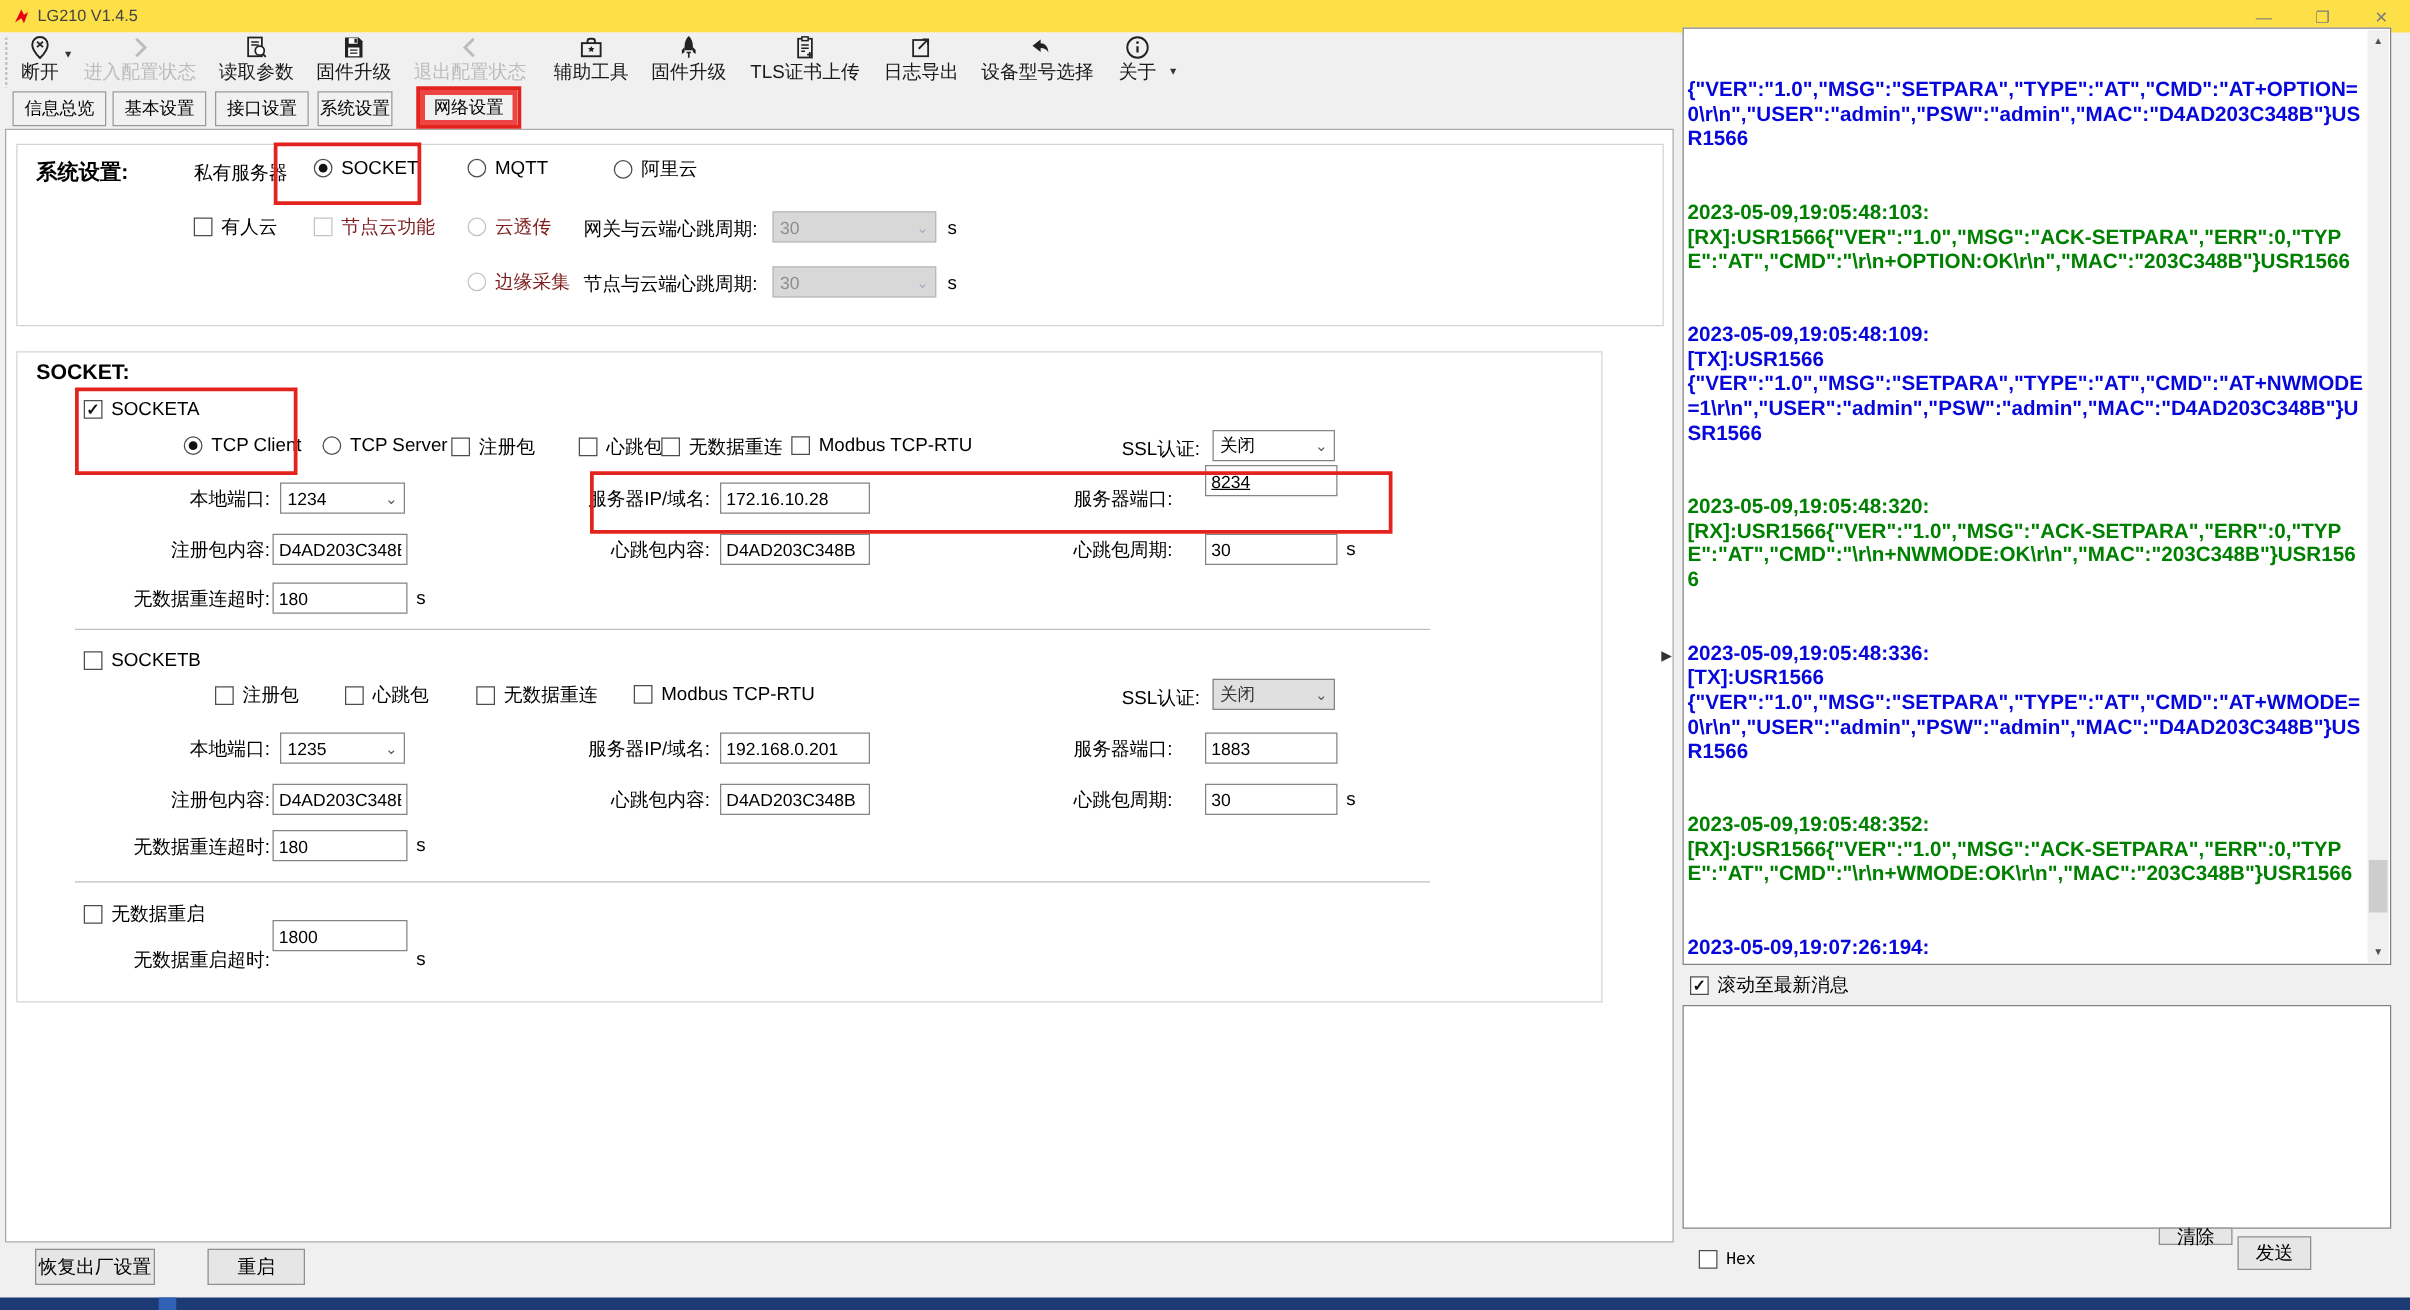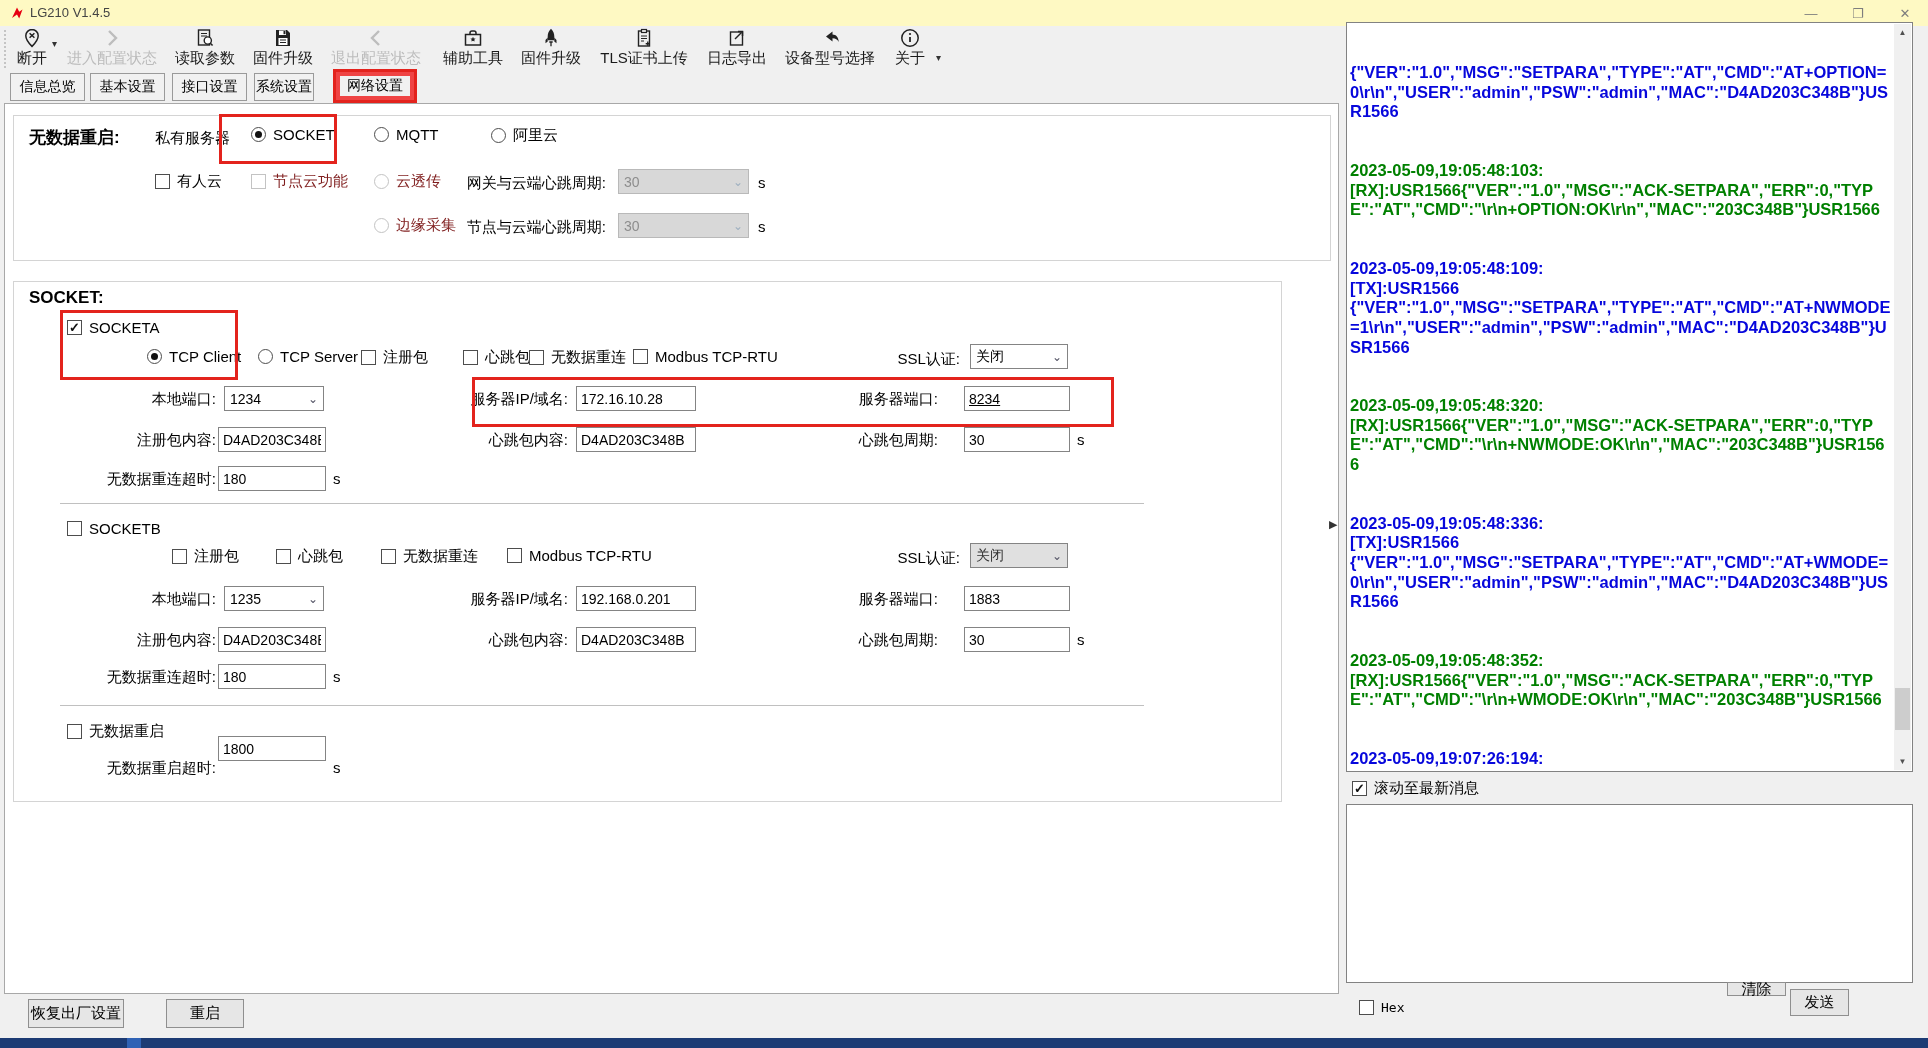--- a/index.html
+++ b/index.html
@@ -1,20 +1,20 @@
 <!DOCTYPE html>
 <html><head>
 <meta charset="utf-8">
 <style>
   html,body{margin:0;padding:0}
   body{width:1928px;height:1048px;position:relative;overflow:hidden;background:#f0f0f0;
        font-family:"Liberation Sans",sans-serif;-webkit-font-smoothing:antialiased}
   .abs{position:absolute}
   
-  #titlebar{position:absolute;left:0;top:0;width:1928px;height:26px;background:#fef9c3}
+  #titlebar{position:absolute;left:0;top:0;width:1928px;height:26px;background:#fde047}
   #title-text{position:absolute;left:30px;top:5px;font-size:13px;color:#444}
   .wbtn{position:absolute;top:0;width:46px;height:26px;display:flex;align-items:center;justify-content:center;
         color:#7e7e7e;font-size:13px}
   
   #toolbar{position:absolute;left:0;top:26px;width:1340px;height:46px;background:#f0f0f0}
   .grip{position:absolute;left:4px;top:4px;height:40px;width:2px;
         background:repeating-linear-gradient(to bottom,#c4c4c4 0 2px,transparent 2px 4px)}
   .titem{position:absolute;top:1px;height:45px;display:flex;flex-direction:column;align-items:center}
   .titem svg{display:block}
   .titem .tl{font-size:15px;color:#1a1a1a;white-space:nowrap;line-height:18px}
@@ -219,21 +219,21 @@
 <div class="tab" style="left:90px;width:75px">基本设置</div>
 <div class="tab" style="left:172px;width:75px">接口设置</div>
 <div class="tab" style="left:254px;width:60px">系统设置</div>
 <div id="tab5-wrap">
   <div class="tab5">网络设置</div>
 </div>
 
 <div id="main-panel">
 
   <div class="gbox" style="left:8px;top:11px;width:1316px;height:144px"></div>
-  <div class="blbl" style="left:24px;top:22px">无数据重启:</div>
+  <div class="blbl" style="left:24px;top:22px">系统设置:</div>
 
   <div class="llbl" style="left:150px;top:25px">私有服务器</div>
 
   <div class="redbox" style="left:214px;top:10px;width:112px;height:44px"></div>
   <div class="ctl" style="left:246px;top:22px">
     <span class="rad">
         <i></i>
       </span>
     <span>SOCKET</span>
   </div>
@@ -322,21 +322,21 @@
   <div class="redbox" style="left:467px;top:273px;width:636px;height:44px"></div>
 
   <div class="rlbl" style="left:60px;width:151px;top:286px">本地端口:</div>
   <div class="combo" style="left:219px;top:282px;width:100px">
     <span class="v">1234</span>
     <span class="ch">⌄</span>
   </div>
   <div class="rlbl" style="left:400px;width:163px;top:286px">服务器IP/域名:</div>
   <input class="tin" style="left: 571px; top: 282px; width: 120px;" value="172.16.10.28">
   <div class="rlbl" style="left:790px;width:143px;top:286px">服务器端口:</div>
-  <input class="tin" style="left: 959px; top: 282px; width: 106px; text-decoration: underline;" value="8234">
+  <input class="tin" style="left: 959px; top: 268px; width: 106px; text-decoration: underline;" value="8234">
 
   <div class="rlbl" style="left:60px;width:151px;top:327px">注册包内容:</div>
   <input class="tin" style="left: 213px; top: 323px; width: 108px;" value="D4AD203C348B">
   <div class="rlbl" style="left:400px;width:163px;top:327px">心跳包内容:</div>
   <input class="tin" style="left: 571px; top: 323px; width: 120px;" value="D4AD203C348B">
   <div class="rlbl" style="left:790px;width:143px;top:327px">心跳包周期:</div>
   <input class="tin" style="left: 959px; top: 323px; width: 106px;" value="30">
   <div class="llbl" style="left:1072px;top:327px">s</div>
 
   <div class="rlbl" style="left:40px;width:171px;top:366px">无数据重连超时:</div>

